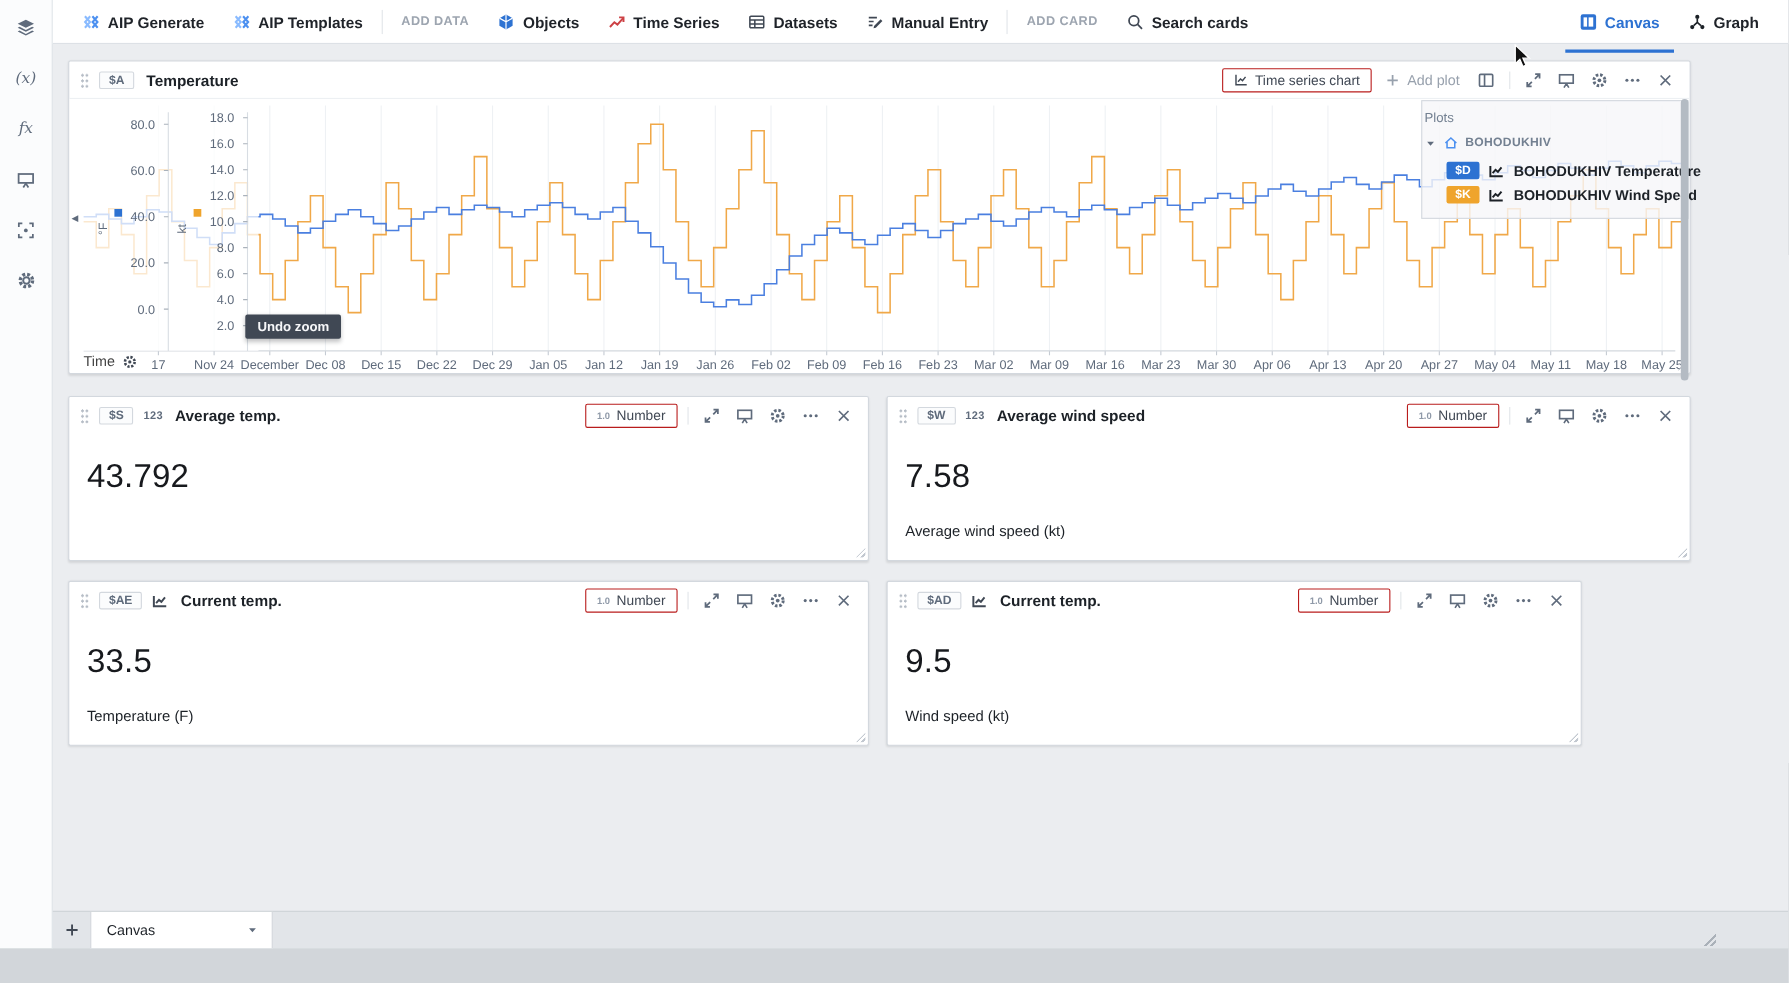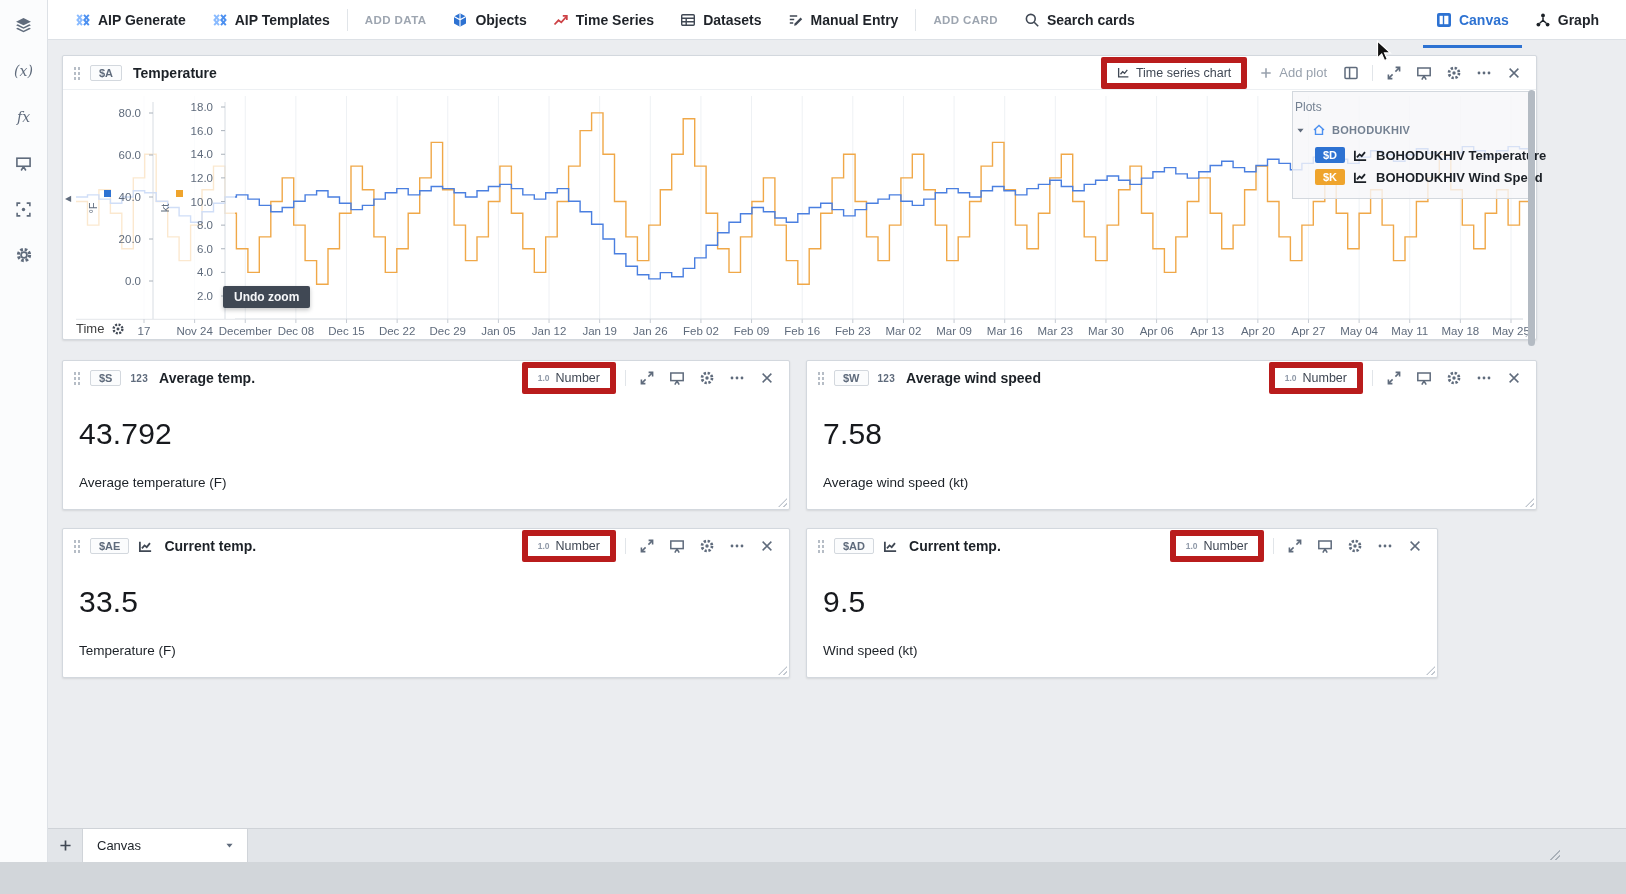--- a/index.html
+++ b/index.html
@@ -34,21 +34,21 @@
   .chart-card .card-header { border-bottom:1px solid #edf0f3; }
   .drag-handle { width:8px; height:14px;
       background-image:radial-gradient(circle, #b6bdc6 1.2px, transparent 1.4px);
       background-size:4px 5px; cursor:grab; }
   .badge { border:1px solid #d3d8de; background:#fbfcfd; border-radius:2px; padding:1px 8px;
            font-size:11px; font-weight:600; color:#5f6b7c; }
   .badge.solid { border:none; color:#fff; }
   .card-title { font-size:14px; font-weight:600; color:#1c2127; margin-left:2px; }
   .type-icon { font-size:10px; font-weight:700; color:#5f6b7c; letter-spacing:.3px; }
   .hdr-right { margin-left:auto; display:flex; align-items:center; gap:6px; }
-  .chip { display:inline-flex; align-items:center; gap:6px; border:6px solid #b91c1c; border-radius:2px;
+  .chip { display:inline-flex; align-items:center; gap:6px; border:1px solid #b91c1c; border-radius:2px;
           background:#fff; padding:3px 10px; font-size:12.5px; color:#404854; white-space:nowrap; }
   .chip .mini { font-size:8.5px; font-weight:700; color:#8f99a8; }
   .ghost-btn { display:inline-flex; align-items:center; gap:6px; color:#98a1ad; font-size:13px;
                padding:0 6px; white-space:nowrap; }
   .hdr-icon { width:24px; height:24px; display:flex; align-items:center; justify-content:center;
               color:#5f6b7c; cursor:pointer; }
   .hdr-div { width:1px; height:16px; background:#e1e5e9; margin:0 3px; }
   .grip { position:absolute; right:2px; bottom:2px; width:9px; height:9px;
           background:repeating-linear-gradient(135deg, transparent 0 2px, #c2c8d0 2px 3.6px);
           clip-path:polygon(100% 0, 100% 100%, 0 100%); }
@@ -503,21 +503,20 @@
             </svg>
           </div>
         <div class="hdr-icon">
             <svg width="14" height="14" viewBox="0 0 16 16" fill="none" stroke="currentColor" stroke-width="1.7">
               <path d="M3 3l10 10M13 3L3 13"></path>
             </svg>
           </div>
       </div>
     </div>
     <div class="value">43.792</div>
-    <div class="caption">Average temperature (F)</div>
     <div class="grip"></div>
   </div>
 
   <div class="card num-card" style="left:806px;top:360px;width:731px;height:150px;">
     <div class="card-header">
       <div class="drag-handle"></div>
       <span class="badge">$W</span>
       <span class="type-icon">123</span>
       <span class="card-title">Average wind speed</span>
       <div class="hdr-right">

